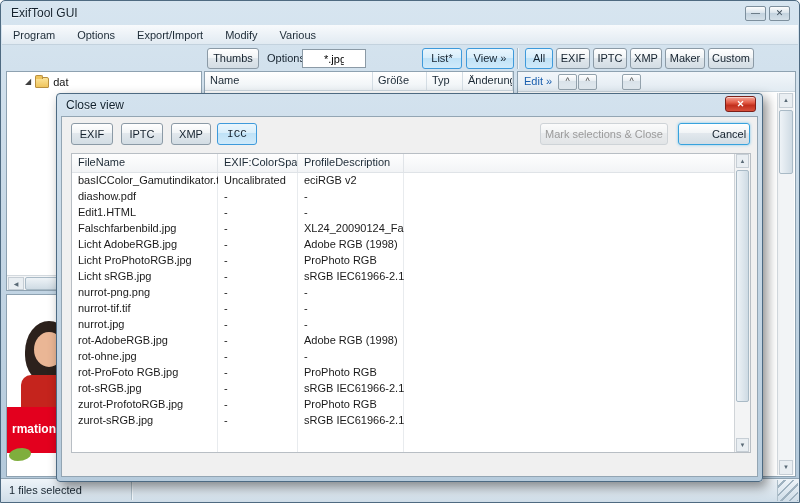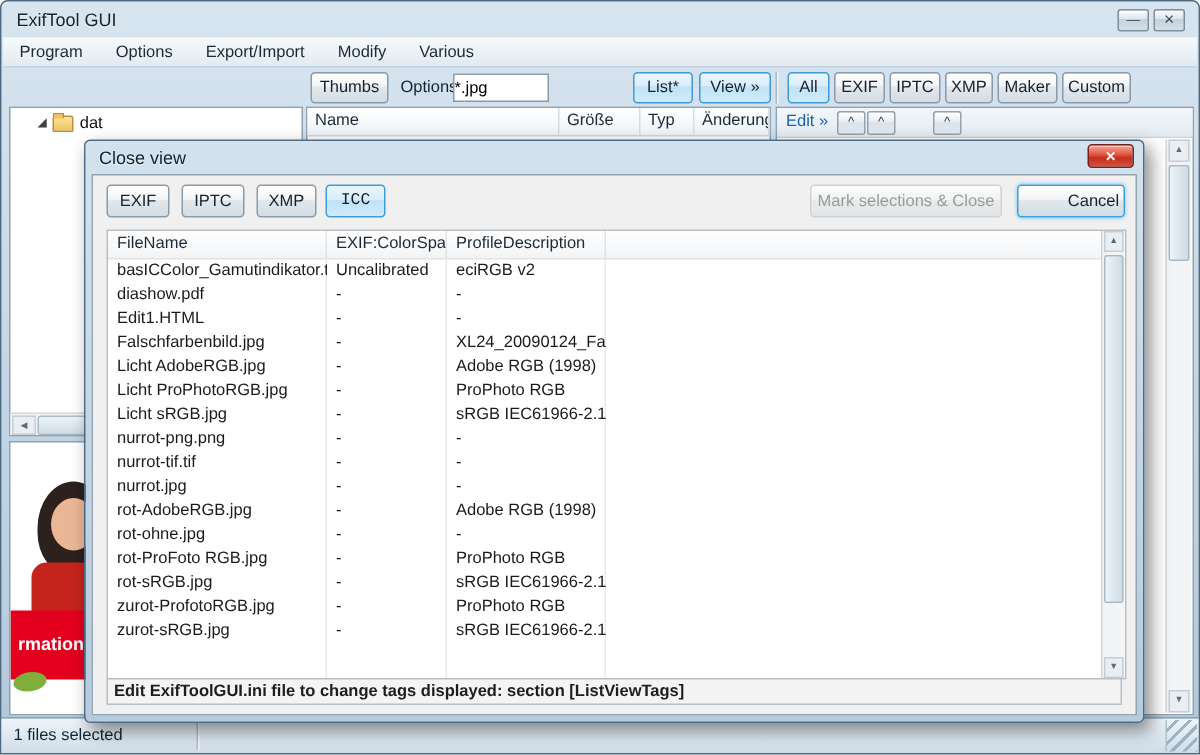--- a/index.html
+++ b/index.html
@@ -18,21 +18,21 @@
     background:linear-gradient(#f8fafc,#e1eaf2);border-bottom:1px solid #c3d2de;
     display:flex;align-items:flex-start;}
   .menu-item{font-size:11px;color:#1c2a36;padding:0 11px;line-height:20px;}
 
   .tb-btn{position:absolute;top:47px;height:21px;border:1px solid #8b9aa6;border-radius:3px;
     background:linear-gradient(#ffffff,#f1f4f6 45%,#e2e8ed 46%,#d3dde4);
     font-size:11px;color:#15222e;text-align:center;line-height:19px;}
   .tb-btn.hl{border-color:#3e9adb;background:linear-gradient(#eaf6fd,#d8eefb 45%,#bfe2f7 46%,#d0eafa);}
   .tb-label{position:absolute;top:51px;font-size:11px;color:#15222e;}
   .tb-input{position:absolute;top:48px;height:19px;border:1px solid #8b9aa6;background:#fff;
-    font-size:11px;font-family:"Liberation Sans",sans-serif;padding:0 0;}
+    font-size:11px;font-family:"Liberation Sans",sans-serif;padding:0 21px;}
   .tb-sep{position:absolute;left:516px;top:47px;width:1px;height:21px;background:#a8b9c6;
     box-shadow:1px 0 0 #f0f5f9;}
 
   .tree{position:absolute;left:5px;top:70px;width:196px;height:220px;background:#fff;
     border:1px solid #8ea2b1;}
   .tree-row{display:flex;align-items:center;gap:4px;padding:3px 4px 0 18px;font-size:11px;color:#111;}
   .tri{font-size:8px;color:#404040;}
   .folder{width:14px;height:11px;background:linear-gradient(#fce49a,#efc45c);
     border:1px solid #b98f3e;border-radius:2px 2px 1px 1px;position:relative;margin-top:2px;}
   .folder::before{content:"";position:absolute;left:-1px;top:-3px;width:6px;height:3px;
@@ -321,17 +321,16 @@
             </div>
         </div>
 
         <div class="tsb">
           <div class="tsb-a u">▲</div>
           <div class="tsb-a d">▼</div>
           <div class="tsb-thumb"></div>
         </div>
       </div>
 
-      <div class="dlg-status">Edit ExifToolGUI.ini file to change tags displayed: section [ListViewTags]</div>
     </div>
   </div>
 
 </div>
 
 </body></html>

